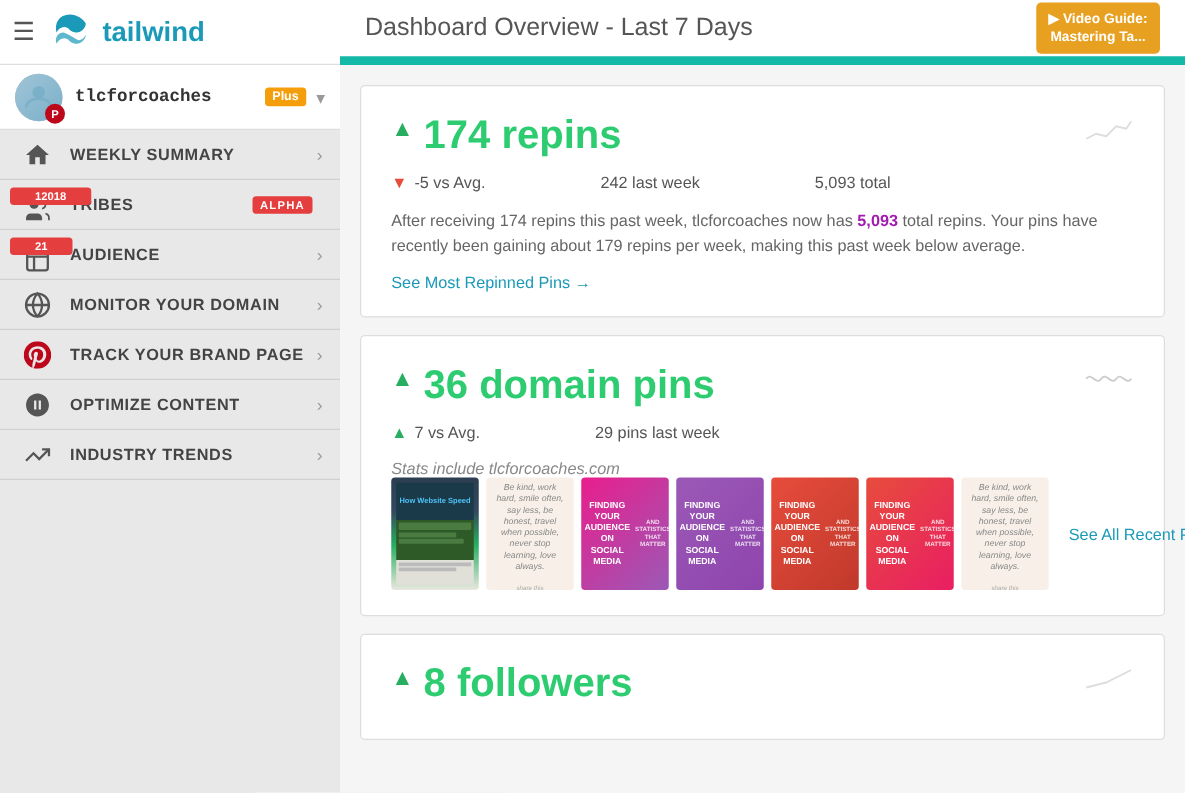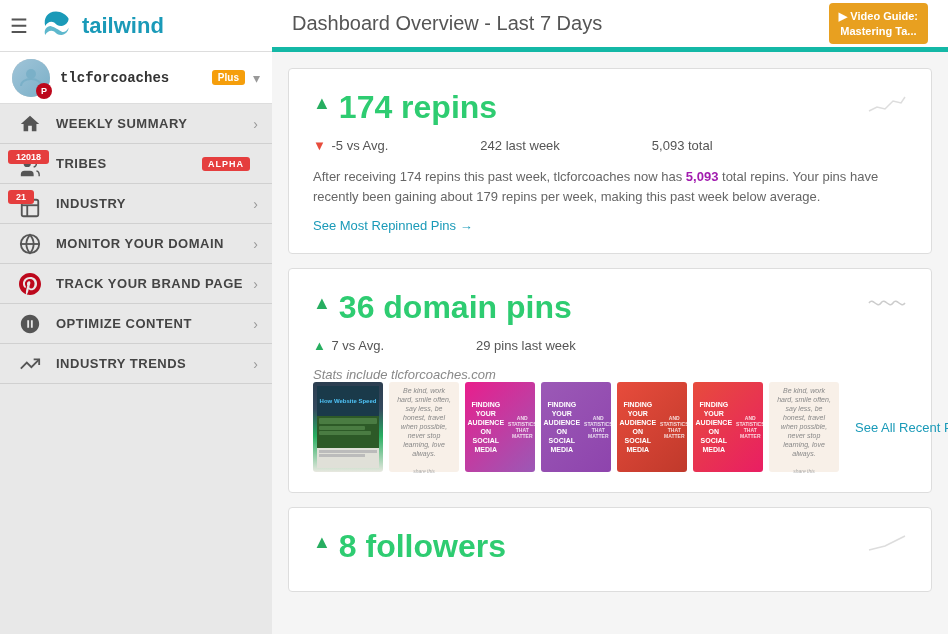--- a/index.html
+++ b/index.html
@@ -153,21 +153,21 @@
     }
 
     .nav-badge {
       position: absolute;
       left: 8px;
       top: 6px;
       background: #e53e3e;
       color: white;
       font-size: 9px;
       font-weight: bold;
-      padding: 2px 8px;
+      padding: 2px 20px;
       border-radius: 3px;
       min-width: 22px;
       text-align: right;
     }
 
     .alpha-badge {
       background: #e53e3e;
       color: white;
       font-size: 9px;
       font-weight: bold;
@@ -181,21 +181,21 @@
     #main {
       flex: 1;
       display: flex;
       flex-direction: column;
       background: #f5f5f5;
       overflow: hidden;
     }
 
     #top-bar {
       background: #fff;
-      border-bottom: 5px solid #14b8a6;
+      border-bottom: 7px solid #14b8a6;
       display: flex;
       align-items: center;
       padding: 0 20px;
       height: 52px;
       justify-content: space-between;
     }
 
     #page-title {
       font-size: 20px;
       color: #555;
@@ -484,21 +484,21 @@
 
   <div class="nav-item" style="position:relative;">
     <div class="nav-badge">21</div>
     <div class="nav-icon" style="margin-top:8px;">
       <svg width="22" height="22" viewBox="0 0 24 24" fill="none" stroke="#555" stroke-width="2">
           <rect x="3" y="3" width="18" height="18" rx="2"></rect>
           <line x1="3" y1="9" x2="21" y2="9"></line>
           <line x1="9" y1="21" x2="9" y2="9"></line>
         </svg>
     </div>
-    <span class="nav-label">INDUSTRY</span>
+    <span class="nav-label">AUDIENCE</span>
     <span class="nav-chevron">›</span>
   </div>
 
   <div class="nav-item">
     <div class="nav-icon">
       <svg width="22" height="22" viewBox="0 0 24 24" fill="none" stroke="#555" stroke-width="2">
           <circle cx="12" cy="12" r="10"></circle>
           <line x1="2" y1="12" x2="22" y2="12"></line>
           <path d="M12 2a15.3 15.3 0 0 1 4 10 15.3 15.3 0 0 1-4 10 15.3 15.3 0 0 1-4-10 15.3 15.3 0 0 1 4-10z"></path>
         </svg>

